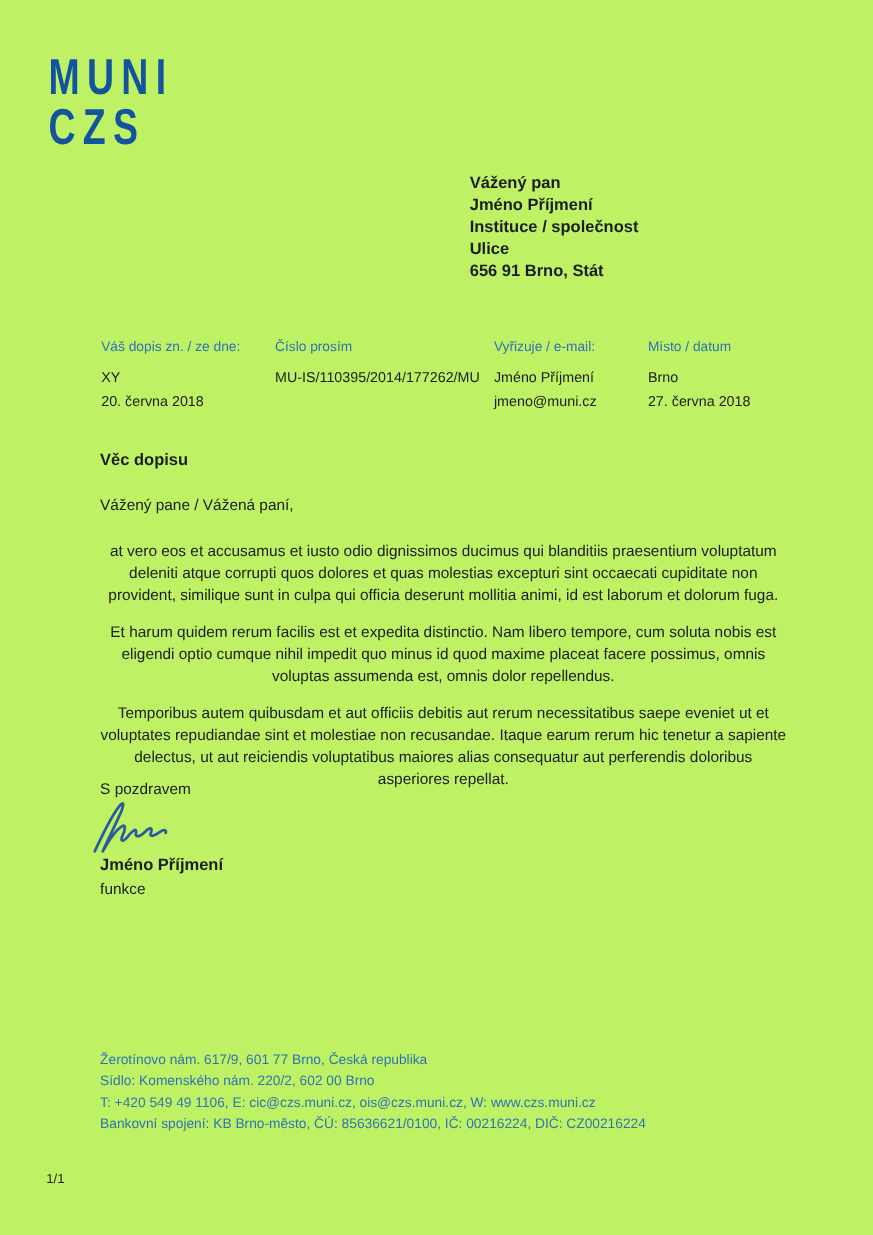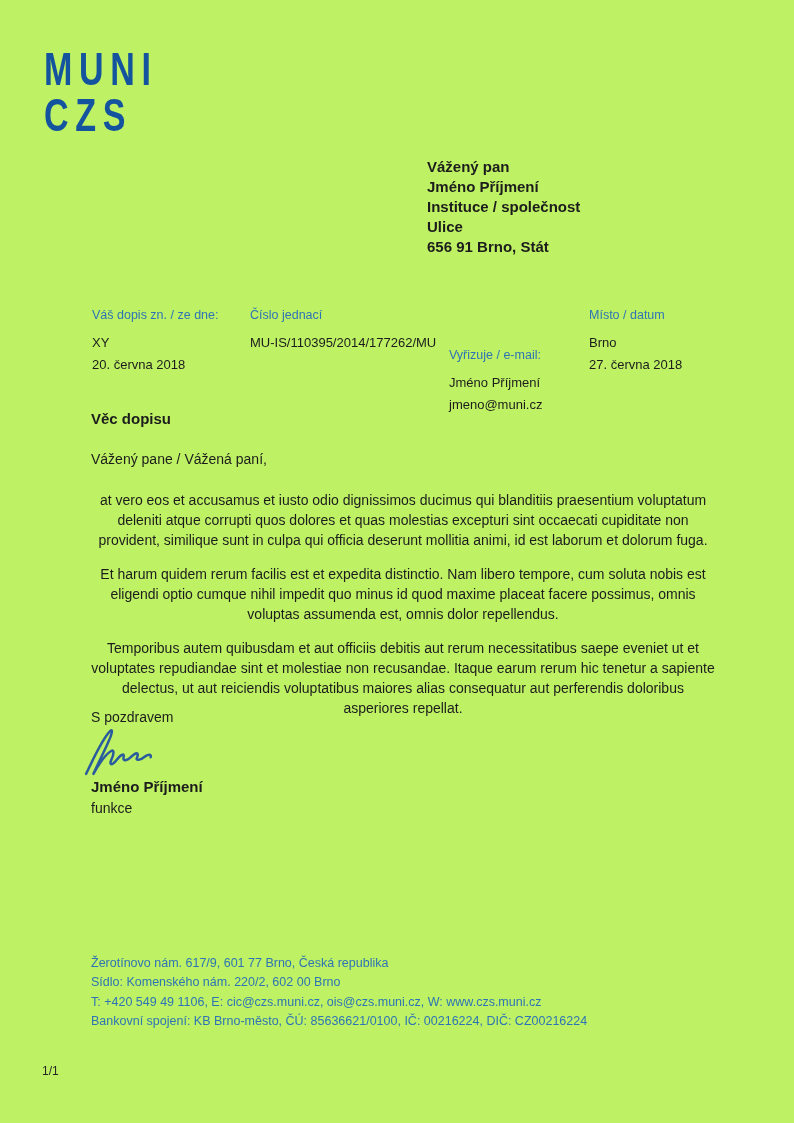--- a/index.html
+++ b/index.html
@@ -15,21 +15,21 @@
           transform:scaleX(0.74); transform-origin:0 0; }
   .logo-line { display:block; font-size:46px; line-height:46px; letter-spacing:9px; white-space:nowrap; }
 
   
   .recipient { position:absolute; left:427px; top:157px; font-size:15px; font-weight:bold; line-height:20px; }
 
   
   .ref-col { position:absolute; top:308px; font-size:13px; }
   .ref-col.c1 { left:92px; }
   .ref-col.c2 { left:250px; }
-  .ref-col.c3 { left:449px;margin-top:40px; }
+  .ref-col.c3 { left:449px; }
   .ref-col.c4 { left:589px; }
   .ref-label { font-size:12.5px; color:#2E74B5; margin-bottom:9px; line-height:15px; }
   .ref-value { line-height:22px; }
 
   
   .subject    { position:absolute; left:91px; top:410px; font-size:15px; font-weight:bold; }
   .salutation { position:absolute; left:91px; top:451px; font-size:14px; }
   .para       { position:absolute; left:91px; width:624px; font-size:14px; line-height:20px; margin:0;text-align:center; }
   .p1 { top:490px; }
   .p2 { top:564px; }
@@ -61,21 +61,21 @@
     <div>Ulice</div>
     <div>656 91 Brno, Stát</div>
   </div>
 
   <div class="ref-col c1">
     <div class="ref-label">Váš dopis zn. / ze dne:</div>
     <div class="ref-value">XY</div>
     <div class="ref-value">20. června 2018</div>
   </div>
   <div class="ref-col c2">
-    <div class="ref-label">Číslo jednací</div>
+    <div class="ref-label">Číslo prosím</div>
     <div class="ref-value">MU-IS/110395/2014/177262/MU</div>
   </div>
   <div class="ref-col c3">
     <div class="ref-label">Vyřizuje / e-mail:</div>
     <div class="ref-value">Jméno Příjmení</div>
     <div class="ref-value">jmeno@muni.cz</div>
   </div>
   <div class="ref-col c4">
     <div class="ref-label">Místo / datum</div>
     <div class="ref-value">Brno</div>

